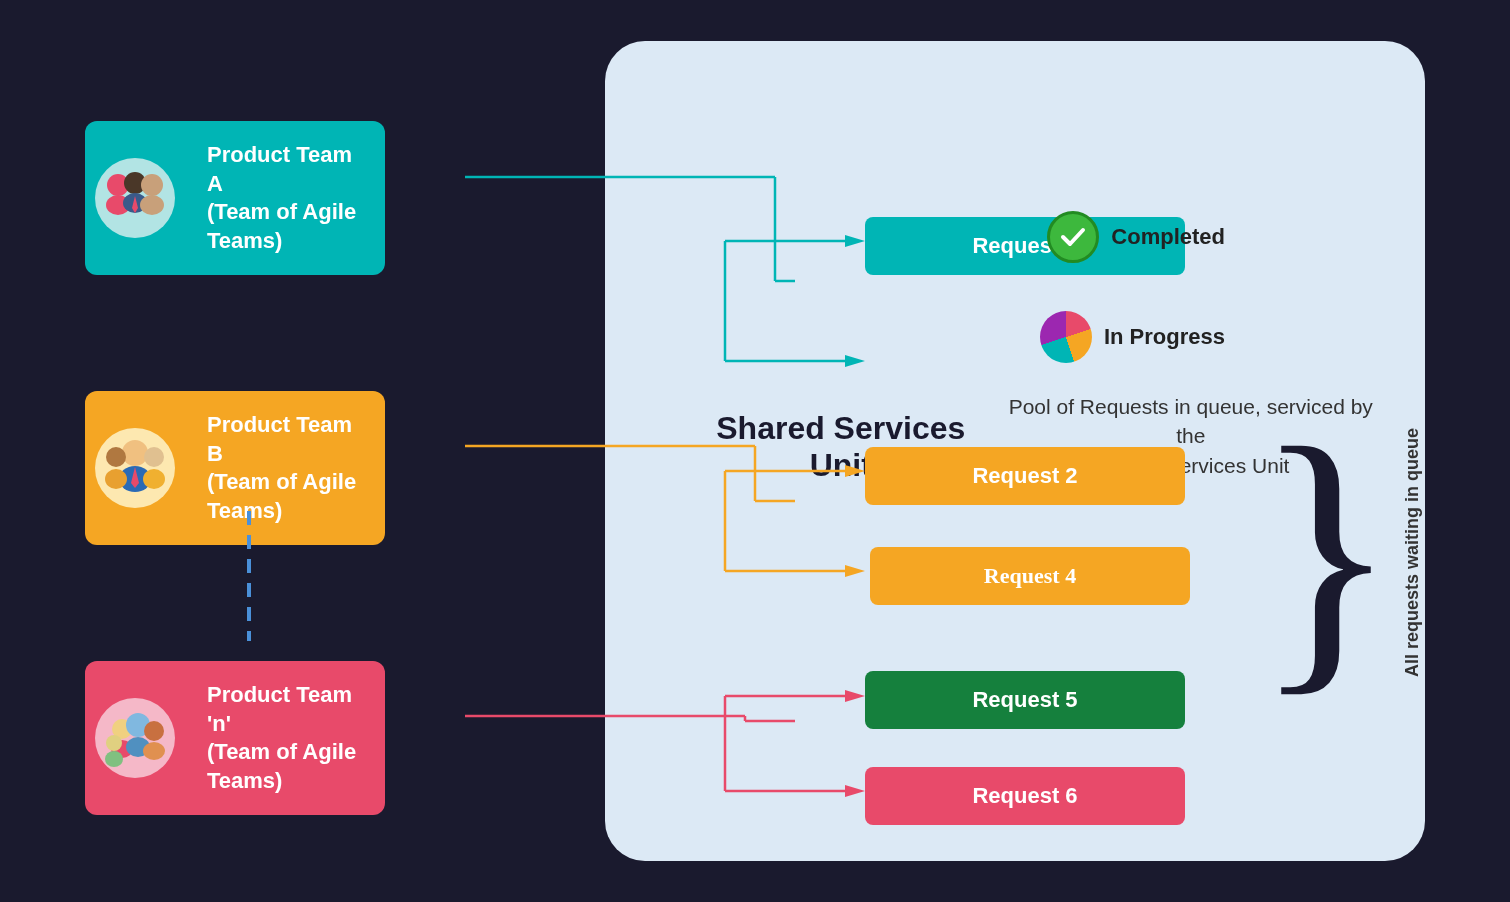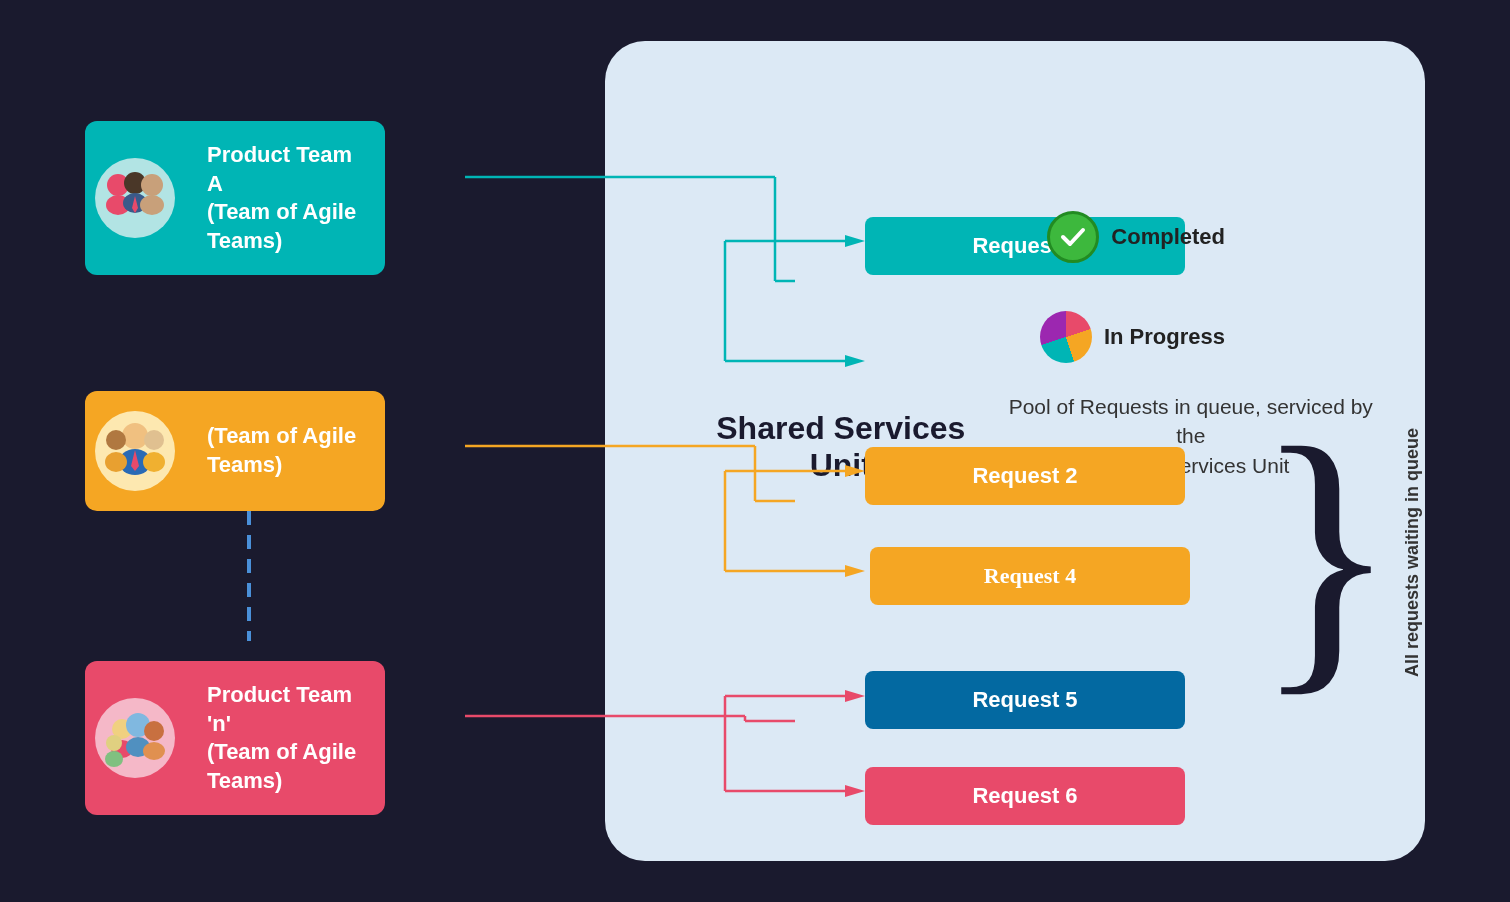--- a/index.html
+++ b/index.html
@@ -138,21 +138,21 @@
       </div>
     </div>
 
     <div style="position:absolute;left:265px;top:506px;font-family:Liberation Serif, serif;">
       <div class="request-box" style="background:#f5a623;">
         <span>Request 4</span>
       </div>
     </div>
 
     <div style="position:absolute;left:260px;top:630px;">
-      <div class="request-box" style="background:#0369a1;">
+      <div class="request-box" style="background:#15803d;">
         <span>Request 5</span>
       </div>
     </div>
 
     <div style="position:absolute;left:260px;top:726px;">
       <div class="request-box" style="background:#e84a6a;">
         <span>Request 6</span>
       </div>
     </div>
 
@@ -212,20 +212,21 @@
           <polygon points="35,34 31,50 35,55 39,50" fill="#e84a6a"></polygon>
 
           <circle cx="16" cy="24" r="10" fill="#b07840"></circle>
           <ellipse cx="16" cy="46" rx="11" ry="10" fill="#e8a030"></ellipse>
 
           <circle cx="54" cy="24" r="10" fill="#e0c090"></circle>
           <ellipse cx="54" cy="46" rx="11" ry="10" fill="#f0b030"></ellipse>
         </svg>
       </div>
       <div class="team-label">
+        <div>Product Team B</div>
         <div>(Team of Agile Teams)</div>
       </div>
     </div>
   </div>
 
   <div style="position:absolute;left:192px;top:490px;width:4px;height:130px;background:repeating-linear-gradient(to bottom,#4a90d9 0,#4a90d9 14px,transparent 14px,transparent 24px);"></div>
 
   <div style="position:absolute;left:30px;top:640px;">
     <div class="team-box" style="background:#e84a6a;">
       <div class="team-avatar" style="background:#f5b8c8;">

